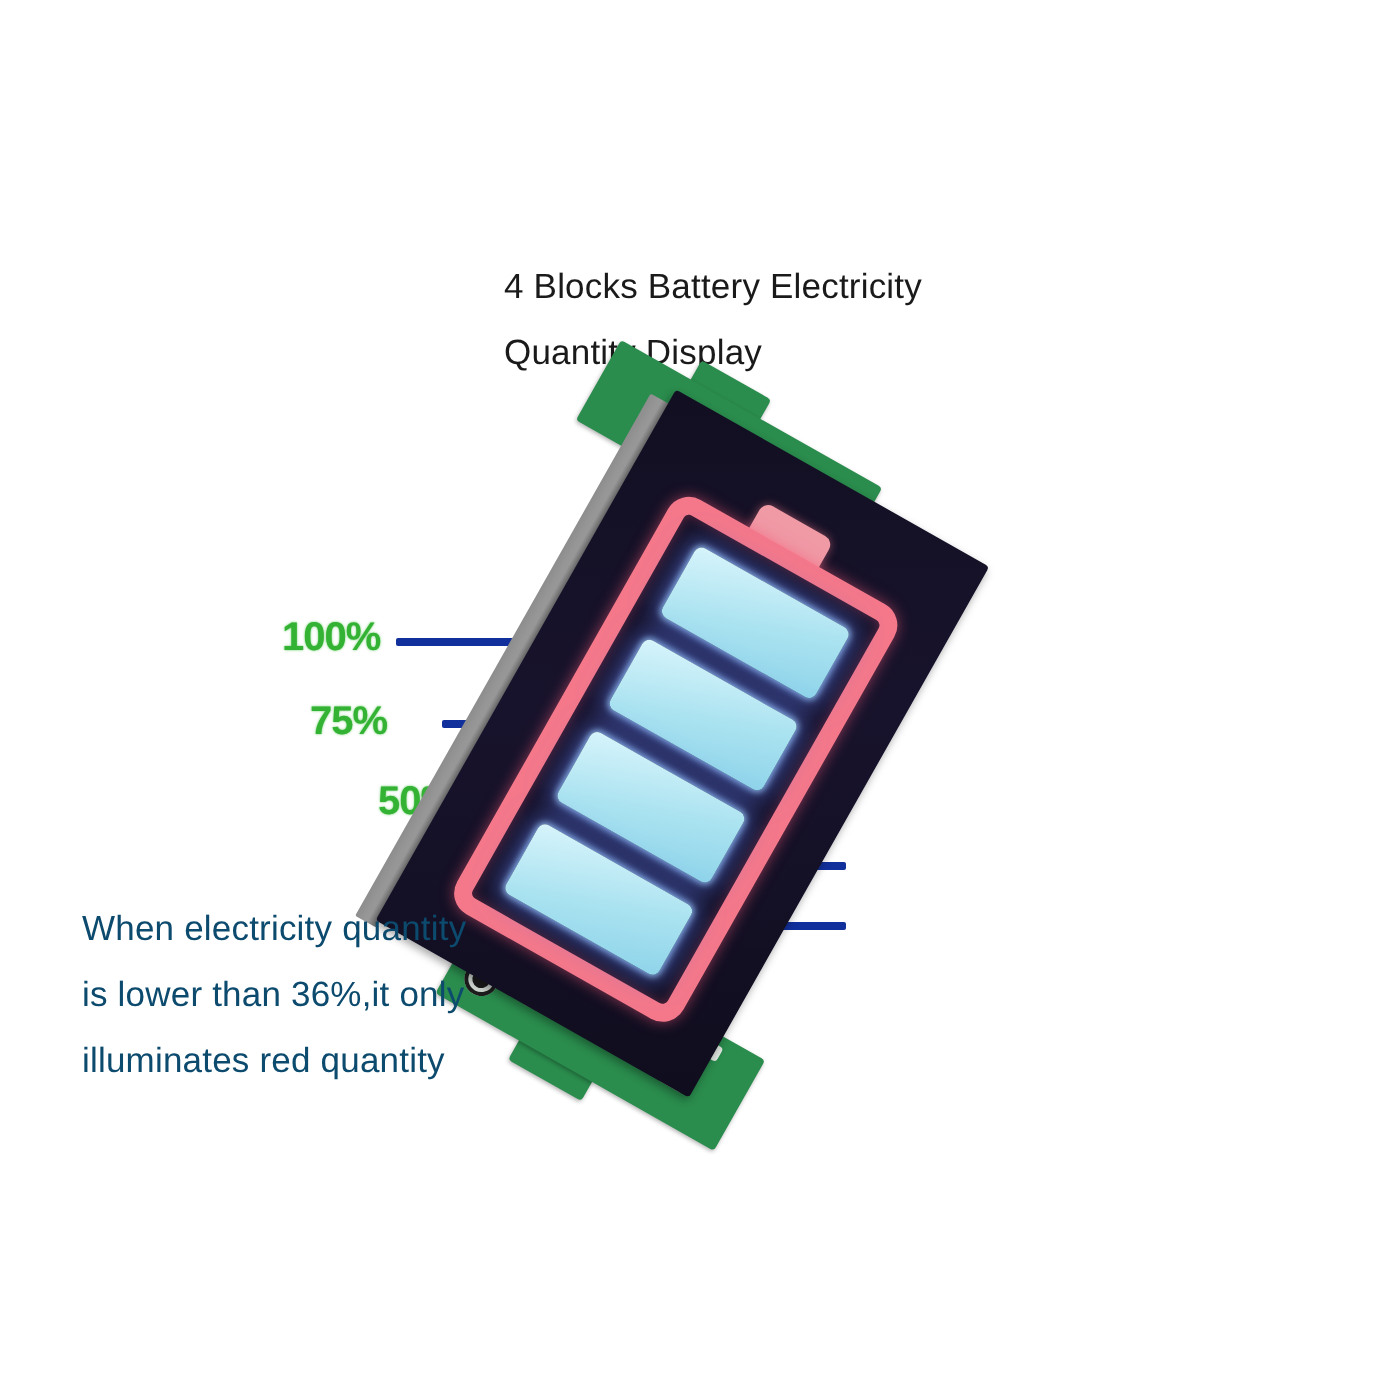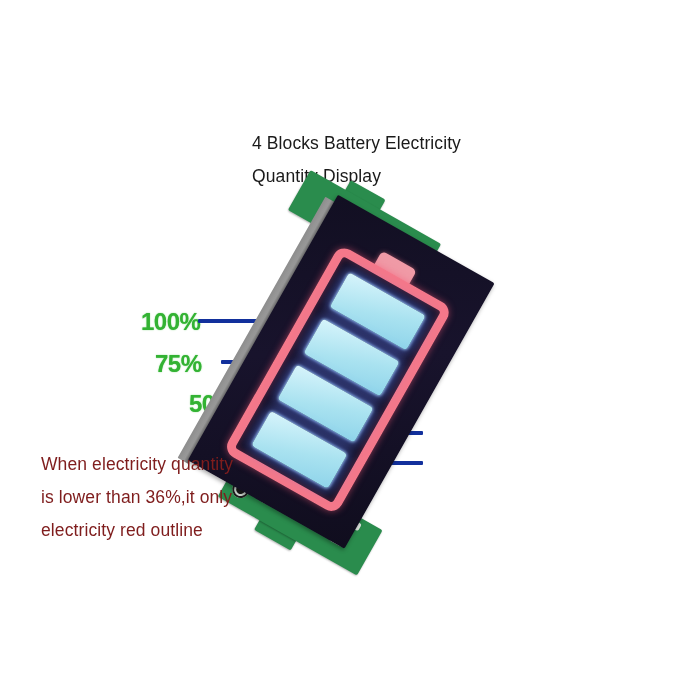--- a/index.html
+++ b/index.html
@@ -33,34 +33,34 @@
     white-space: nowrap;
   }
   .title-line { display: block; }
 
   
   .caption-block {
     position: absolute;
     left: 41px;
     top: 448px;
     width: 300px;
-    color: #7f1d1d;
+    color: #0c4a6e;
     font-size: 17.5px;
     line-height: 33px;
     letter-spacing: 0.1px;
     white-space: nowrap;
   }
   .caption-line { display: block; }
 
   
   .pct-label {
     position: absolute;
     color: #33b233;
     font-weight: bold;
-    font-size: 24px;
+    font-size: 20px;
     letter-spacing: -0.5px;
     text-shadow: 0 0 1.2px rgba(60,190,60,0.85);
     white-space: nowrap;
   }
   .pct-100 { left: 141px; top: 308px; }
   .pct-75  { left: 155px; top: 350px; }
   .pct-50  { left: 189px; top: 390px; }
   .pct-25  { left: 216px; top: 422px; }
 
   
@@ -281,16 +281,16 @@
       <div class="segment seg-2"></div>
       <div class="segment seg-3"></div>
       <div class="segment seg-4"></div>
     </div>
 
   </div>
 
   <div class="caption-block">
     <span class="caption-line">When electricity quantity</span>
     <span class="caption-line">is lower than 36%,it only</span>
-    <span class="caption-line">electricity red outline</span>
+    <span class="caption-line">illuminates red quantity</span>
   </div>
 
 </div>
 
 </body></html>

